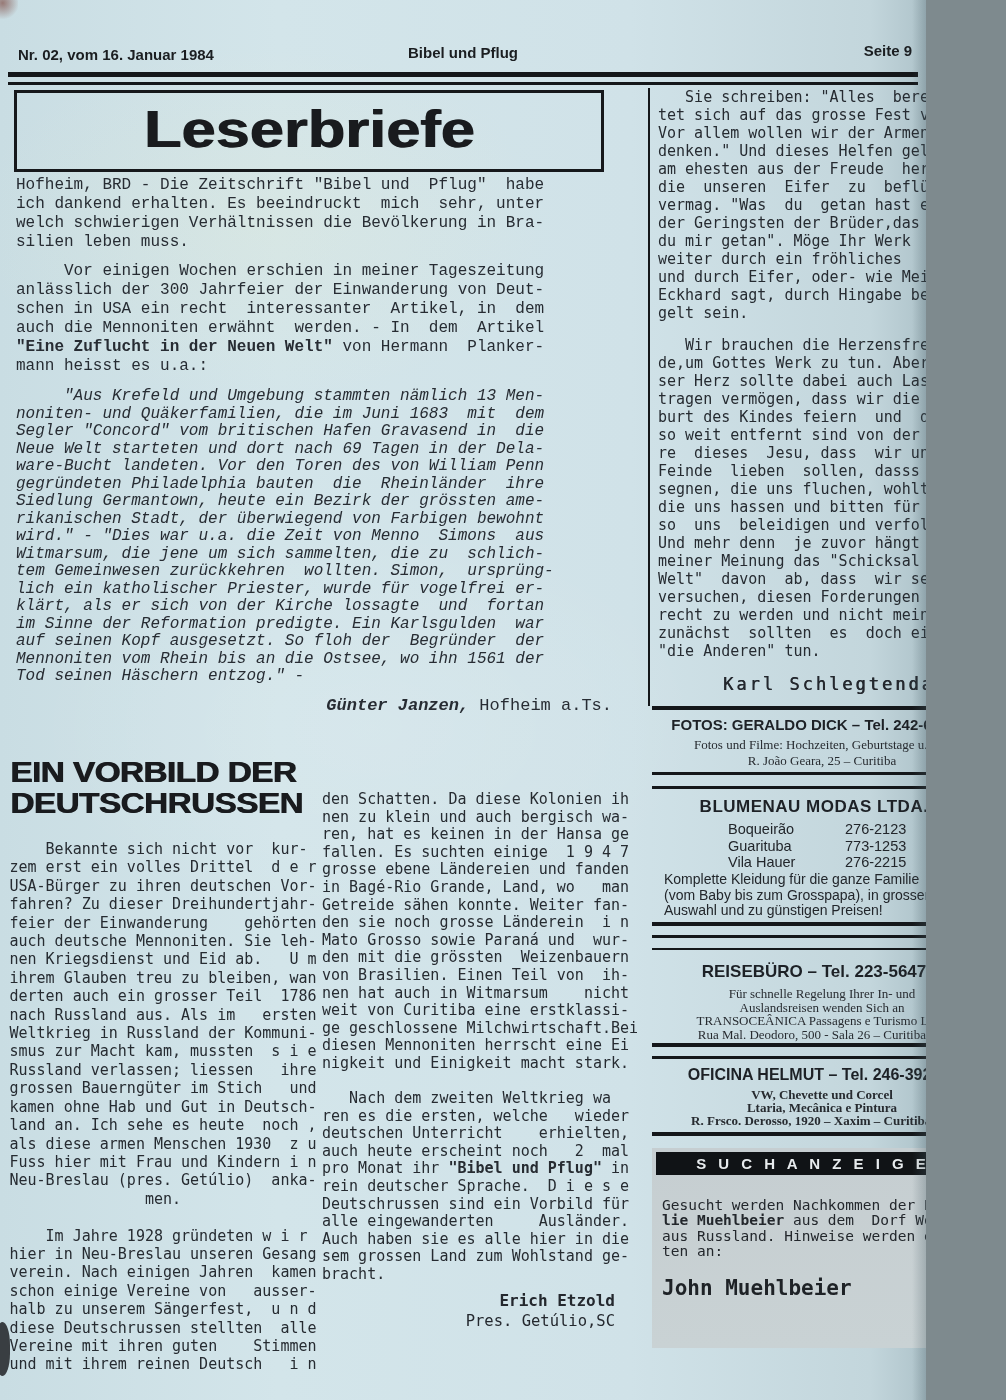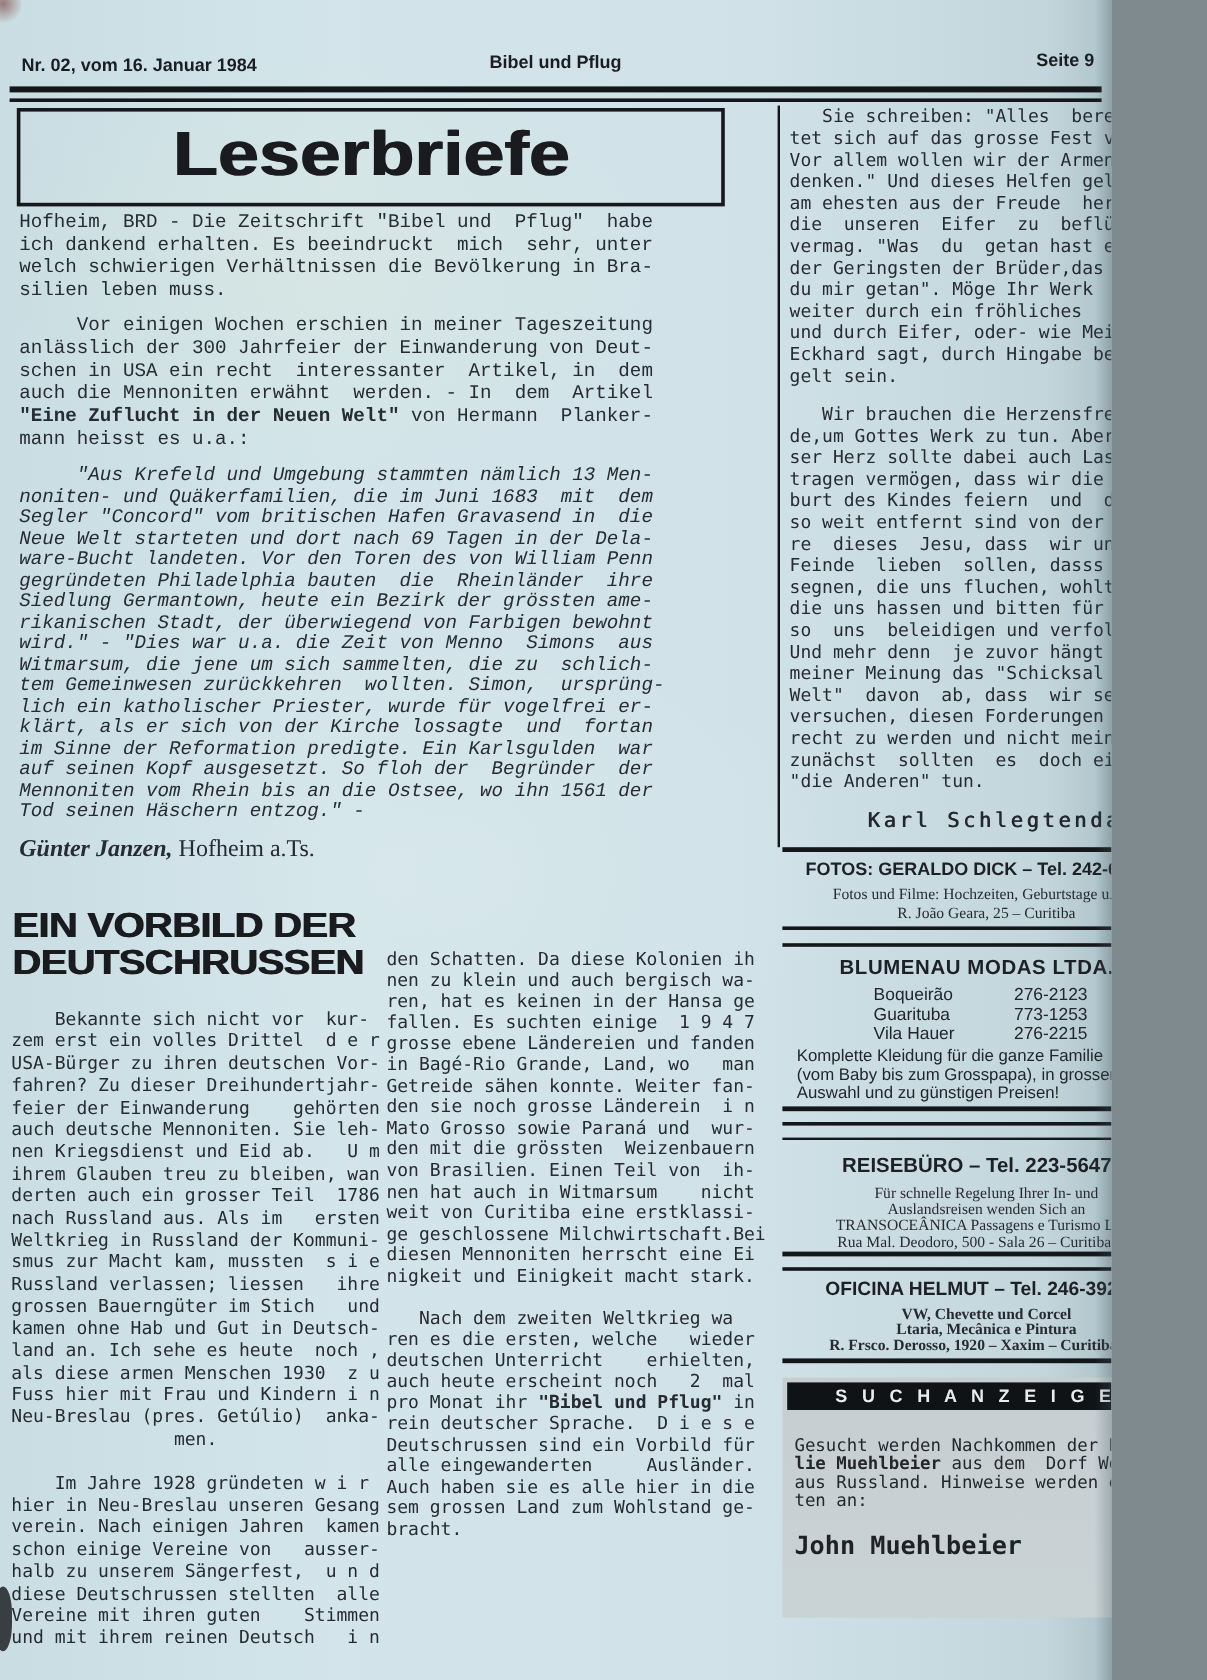--- a/index.html
+++ b/index.html
@@ -37,22 +37,22 @@
     text-shadow:1px 0 0 #191b1e;}
 
   
   .left-block{position:absolute;left:16px;top:176px;width:602px;}
   .tw{font-family:"Liberation Mono",monospace;font-size:16px;line-height:19px;
       color:#272c33;white-space:pre;margin:0 0 10px 0;}
   .tw.p2{margin-bottom:12px;}
   .tw.quote{font-style:italic;line-height:17.5px;margin-bottom:10px;}
   .b{font-weight:bold;}
   .it{font-style:italic;}
-  .sig1{font-family:Liberation Serif, serif;font-size:20px;color:#272c33;
-        padding-right:6px;margin:4px 0 0 0;white-space:pre;}
+  .sig1{font-family:Liberation Mono, monospace;font-size:17px;color:#272c33;
+        text-align:right;padding-right:6px;margin:4px 0 0 0;white-space:pre;}
 
   
   .right-col{position:absolute;left:658px;top:88px;width:315px;}
   .sm{font-family:"DejaVu Sans Mono",monospace;font-size:15px;color:#262b31;
       white-space:pre;margin:0;}
   .right-col .sm{line-height:18px;margin-bottom:14px;}
   .sig2{font-family:"DejaVu Sans Mono",monospace;font-size:17px;letter-spacing:3px;
         color:#24282e;text-align:center;padding-left:40px;margin-top:6px;
         text-shadow:.6px 0 0 #24282e;}
 
@@ -238,20 +238,24 @@
 ren es die ersten, welche   wieder
 deutschen Unterricht    erhielten,
 auch heute erscheint noch   2  mal
 pro Monat ihr </span><span class="b">"Bibel und Pflug"</span><span> in
 rein deutscher Sprache.  D i e s e
 Deutschrussen sind ein Vorbild für
 alle eingewanderten     Ausländer.
 Auch haben sie es alle hier in die
 sem grossen Land zum Wohlstand ge-
 bracht.</span></div>
+  <div class="art-sig">
+    <div class="nm">Erich Etzold</div>
+    <div class="pl">Pres. Getúlio,SC</div>
+  </div>
 
   <div class="ads">
     <div class="hr hr-a"></div>
 
     <div class="ad-title fotos-title">FOTOS: GERALDO DICK – Tel. 242-6215</div>
     <div class="ad-serif fotos-lines">Fotos und Filme: Hochzeiten, Geburtstage u.a.m.
 R. João Geara, 25 – Curitiba</div>
 
     <div class="hr hr-b"></div>
     <div class="hr hr-c"></div>

